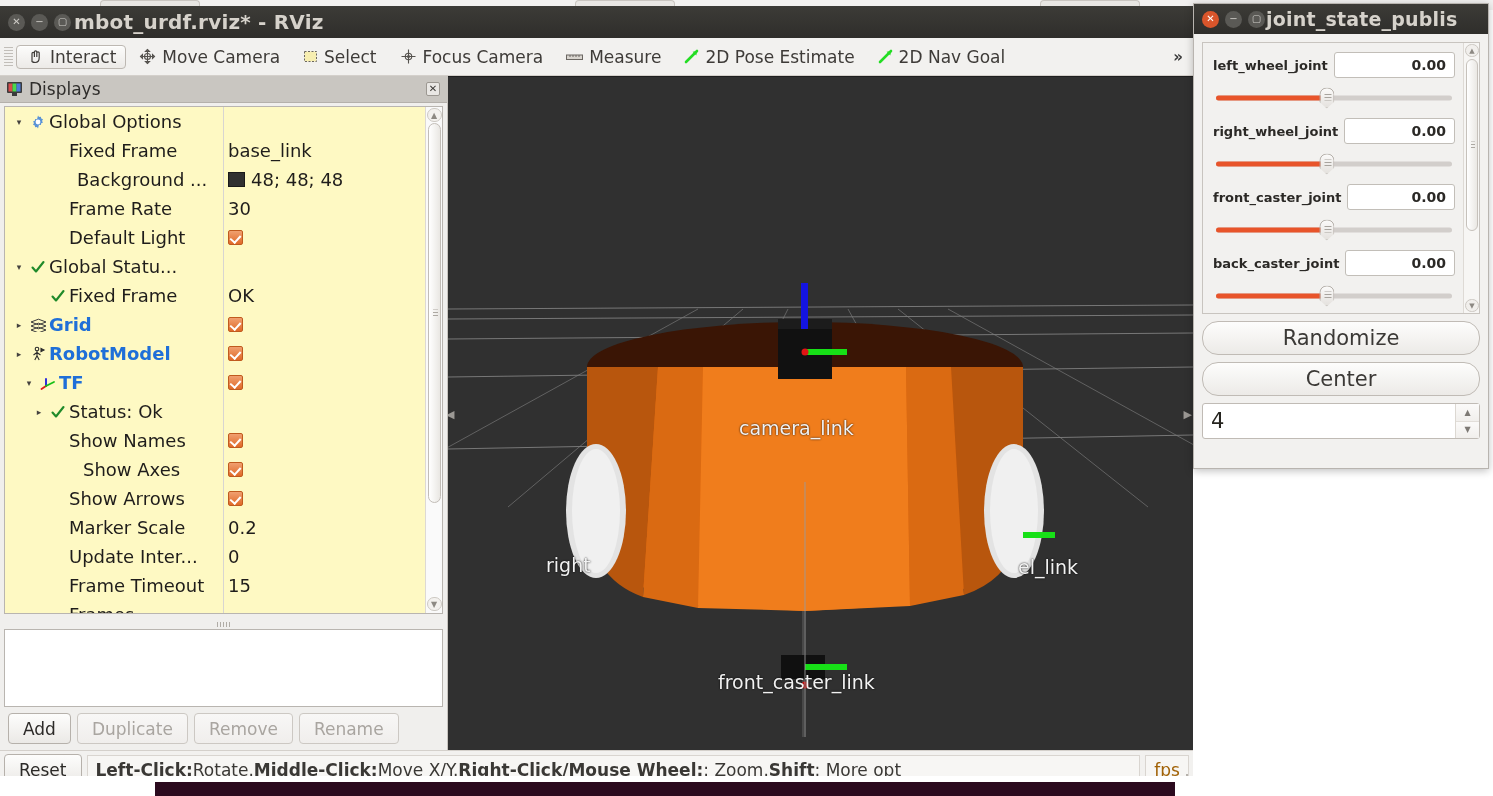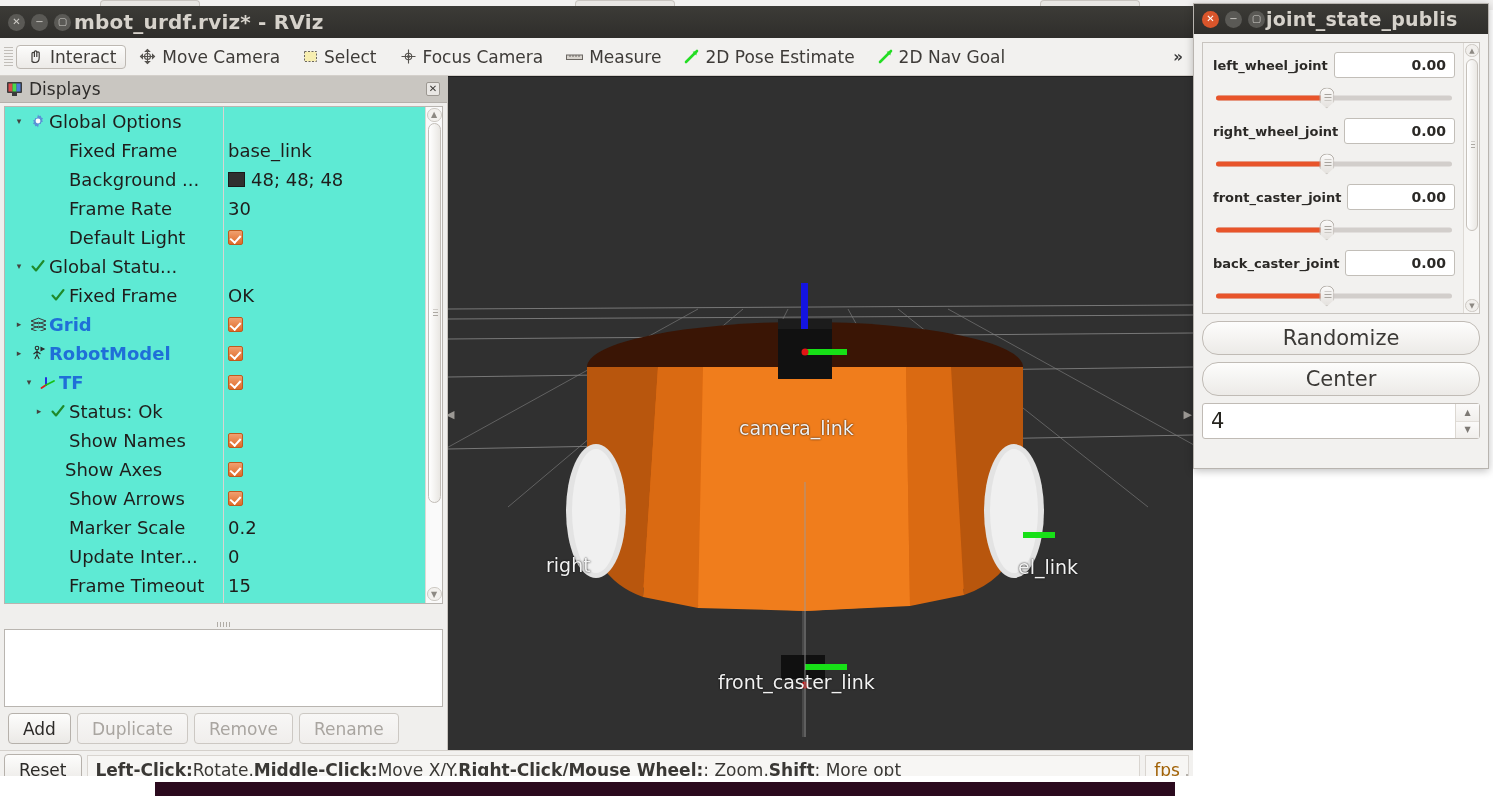--- a/index.html
+++ b/index.html
@@ -106,22 +106,22 @@
   }
   .dock-title .t { font-size: 17px; color: #2f2d2b; }
   .dock-close {
     position: absolute; right: 7px; top: 50%; transform: translateY(-50%);
     width: 14px; height: 14px; border-radius: 2px; background: #e9e7e4;
     border: 1px solid #9c9892; color: #3a3835; font-size: 10px;
     display: flex; align-items: center; justify-content: center; line-height: 1;
   }
 
   .tree-wrap {
-    flex: 1 1 auto; min-height: 0; margin: 3px 4px 16px 4px;
-    background: #5eead4; border: 1px solid #b9b5b0;
+    flex: 1 1 auto; min-height: 0; margin: 3px 4px 6px 4px;
+    background: #fef9c3; border: 1px solid #b9b5b0;
     display: flex; position: relative; overflow: hidden; text-align: right;
   }
   .tree { flex: 1 1 auto; overflow: hidden; position: relative; }
   .trow {
     display: flex; align-items: center; height: 29px;
     font-size: 18px; color: #1f1d1b; position: relative;
   }
   .trow .namecell {
     width: 218px; flex: 0 0 218px; display: flex; align-items: center;
     white-space: nowrap; overflow: hidden;
@@ -454,21 +454,21 @@
                 <div class="namecell" style="padding-left: 26px;">
                   <span class="arrow"></span>
                   <span class="tico"></span>
                   <span class="tlabel plain">Fixed Frame</span>
                 </div>
                 <div class="valcell">
                   <span>base_link</span>
                 </div>
               </div>
               <div class="trow">
-                <div class="namecell" style="padding-left: 26px;">
+                <div class="namecell" style="padding-left: 34px;">
                   <span class="arrow"></span>
                   <span class="tico"></span>
                   <span class="tlabel plain">Background ...</span>
                 </div>
                 <div class="valcell">
                   <span class="swatch"></span>
                   <span>48; 48; 48</span>
                 </div>
               </div>
               <div class="trow">
@@ -587,21 +587,21 @@
                 <div class="namecell" style="padding-left: 26px;">
                   <span class="arrow"></span>
                   <span class="tico"></span>
                   <span class="tlabel plain">Show Names</span>
                 </div>
                 <div class="valcell">
                   <span class="cbox"></span>
                 </div>
               </div>
               <div class="trow">
-                <div class="namecell" style="padding-left: 22px;">
+                <div class="namecell" style="padding-left: 40px;">
                   <span class="arrow"></span>
                   <span class="tico"></span>
                   <span class="tlabel plain">Show Axes</span>
                 </div>
                 <div class="valcell">
                   <span class="cbox"></span>
                 </div>
               </div>
               <div class="trow">
                 <div class="namecell" style="padding-left: 26px;">

